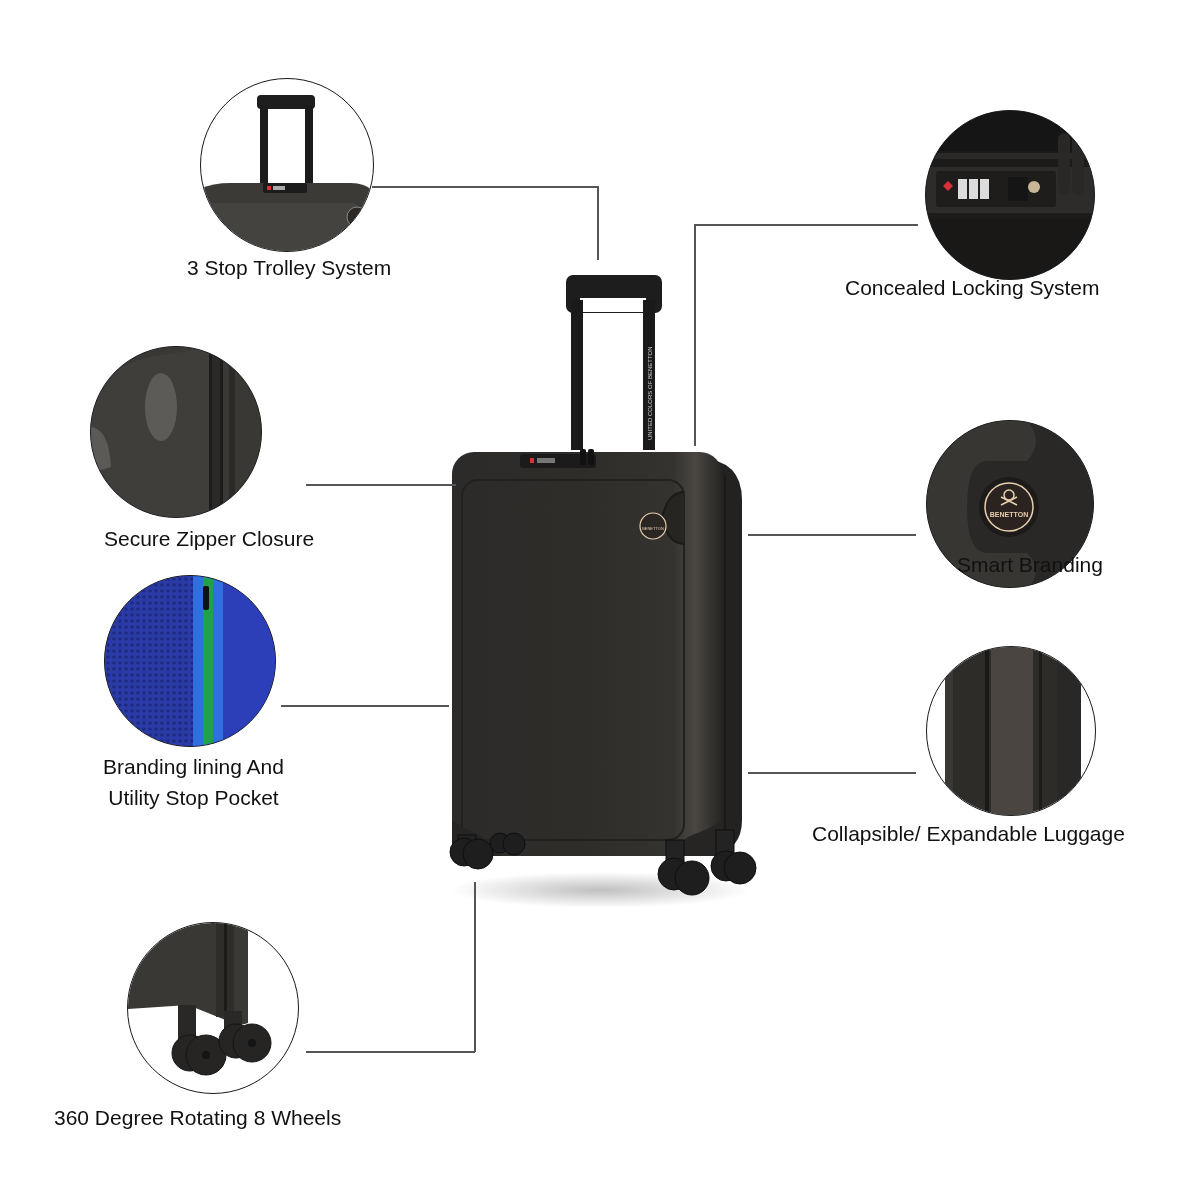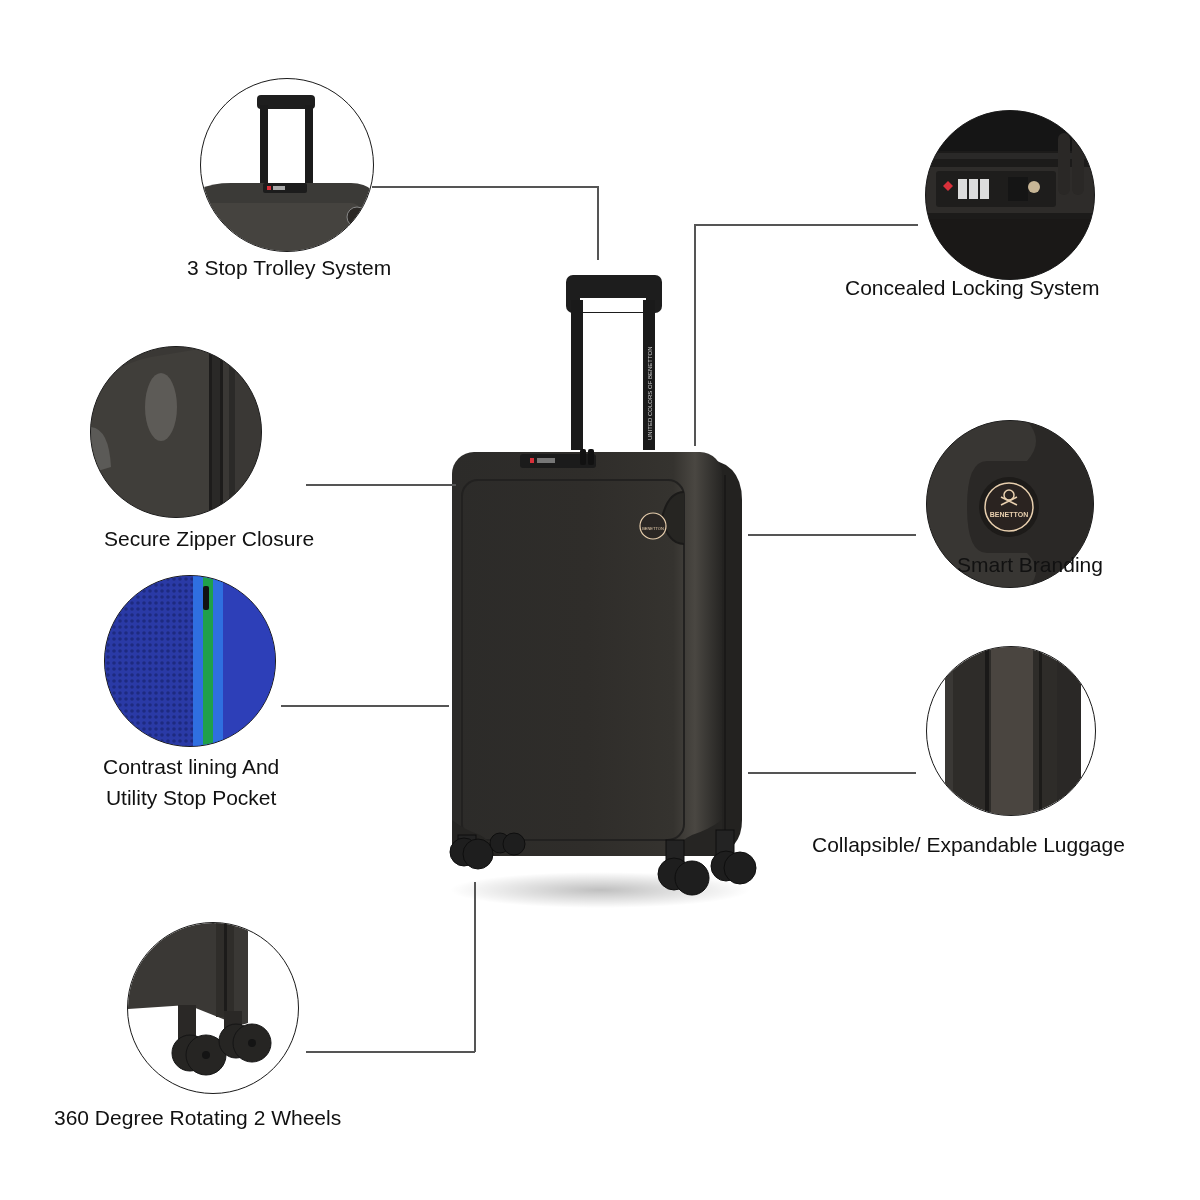--- a/index.html
+++ b/index.html
@@ -156,48 +156,48 @@
       </pattern>
     </defs>
     <rect width="172" height="172" fill="url(#mesh)"></rect>
     <rect x="88" y="0" width="84" height="172" fill="#2d3fb8"></rect>
     <rect x="88" y="0" width="30" height="172" fill="#2f6fe0"></rect>
     <rect x="98" y="0" width="10" height="172" fill="#1fa04a"></rect>
     <rect x="98" y="10" width="6" height="24" rx="2" fill="#111"></rect>
   </svg>
 </div>
 <div class="label" style="left:103px;top:751px;line-height:31px;">
-  <div>Contrast lining And</div>
+  <div>Branding lining And</div>
   <div>Utility Stop Pocket</div>
 </div>
 
 <div class="callout-circle" style="left:926px;top:646px;width:170px;height:170px;background:#ffffff;">
   <svg width="170" height="170" viewBox="0 0 170 170">
     <rect x="18" y="0" width="136" height="170" fill="#2e2c29"></rect>
     <rect x="18" y="0" width="8" height="170" fill="#3a3835"></rect>
     <rect x="58" y="0" width="4" height="170" fill="#1a1918"></rect>
     <rect x="64" y="0" width="42" height="170" fill="#4a4540"></rect>
     <rect x="112" y="0" width="3" height="170" fill="#1c1b19"></rect>
     <rect x="130" y="0" width="24" height="170" fill="#2a2826"></rect>
   </svg>
 </div>
-<div class="label" style="left:812px;top:818px;margin-top:11px;">Collapsible/ Expandable Luggage</div>
+<div class="label" style="left:812px;top:818px;">Collapsible/ Expandable Luggage</div>
 
 <div class="callout-circle" style="left:127px;top:922px;width:172px;height:172px;background:#ffffff;">
   <svg width="172" height="172" viewBox="0 0 172 172">
     <path d="M0 0 L120 0 L120 100 Q110 104 100 98 L60 82 L0 86 Z" fill="#3a3835"></path>
     <rect x="88" y="0" width="18" height="94" fill="#2f2d2a"></rect>
     <rect x="96" y="0" width="3" height="94" fill="#1c1b1a"></rect>
     <rect x="50" y="82" width="18" height="36" fill="#2a2826"></rect>
     <rect x="96" y="88" width="18" height="30" fill="#2a2826"></rect>
     <g fill="#262523" stroke="#151515" stroke-width="1">
       <circle cx="62" cy="130" r="18"></circle>
       <circle cx="78" cy="132" r="20"></circle>
       <circle cx="108" cy="118" r="17"></circle>
       <circle cx="124" cy="120" r="19"></circle>
     </g>
     <g fill="#141414">
       <circle cx="78" cy="132" r="4"></circle>
       <circle cx="124" cy="120" r="4"></circle>
     </g>
   </svg>
 </div>
-<div class="label" style="left:54px;top:1102px;">360 Degree Rotating 2 Wheels</div>
+<div class="label" style="left:54px;top:1102px;">360 Degree Rotating 8 Wheels</div>
 
 </body></html>

